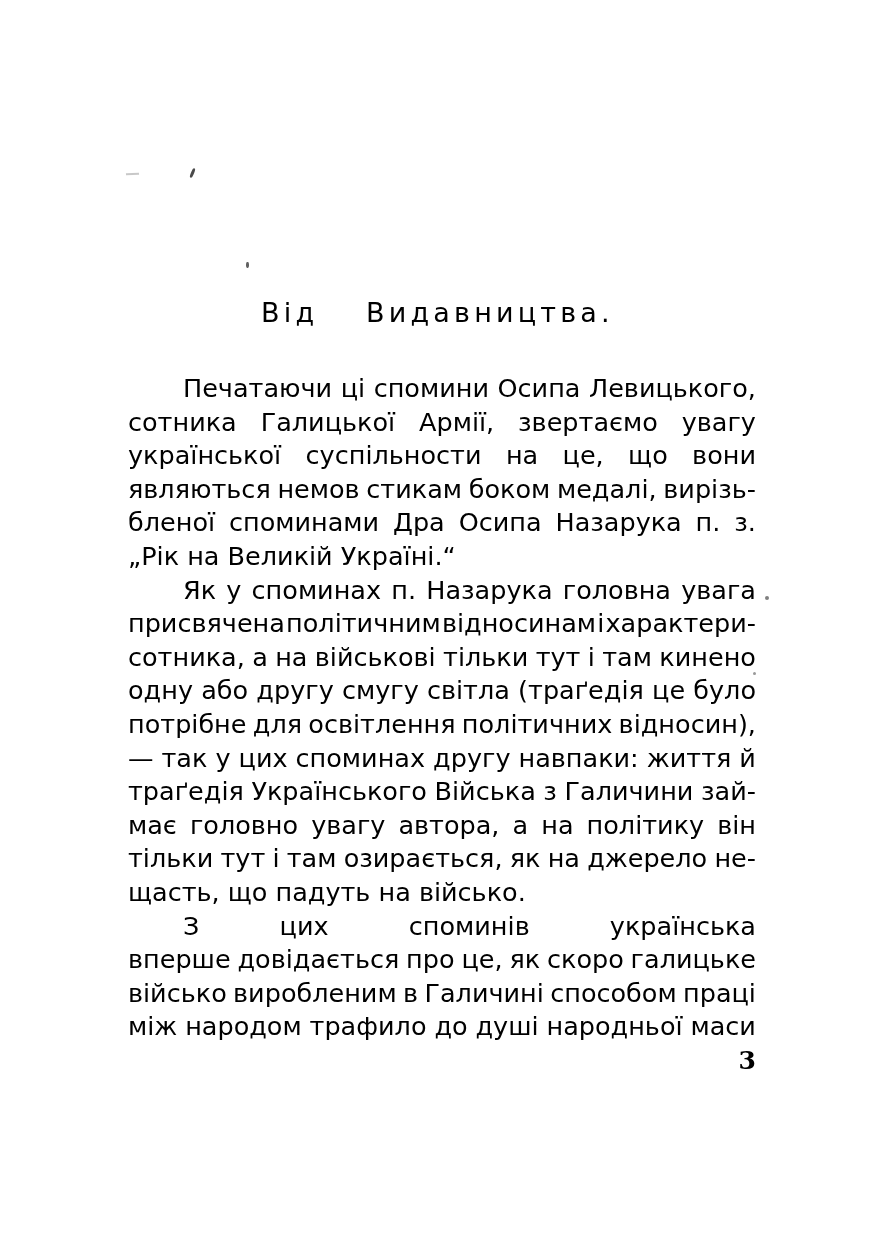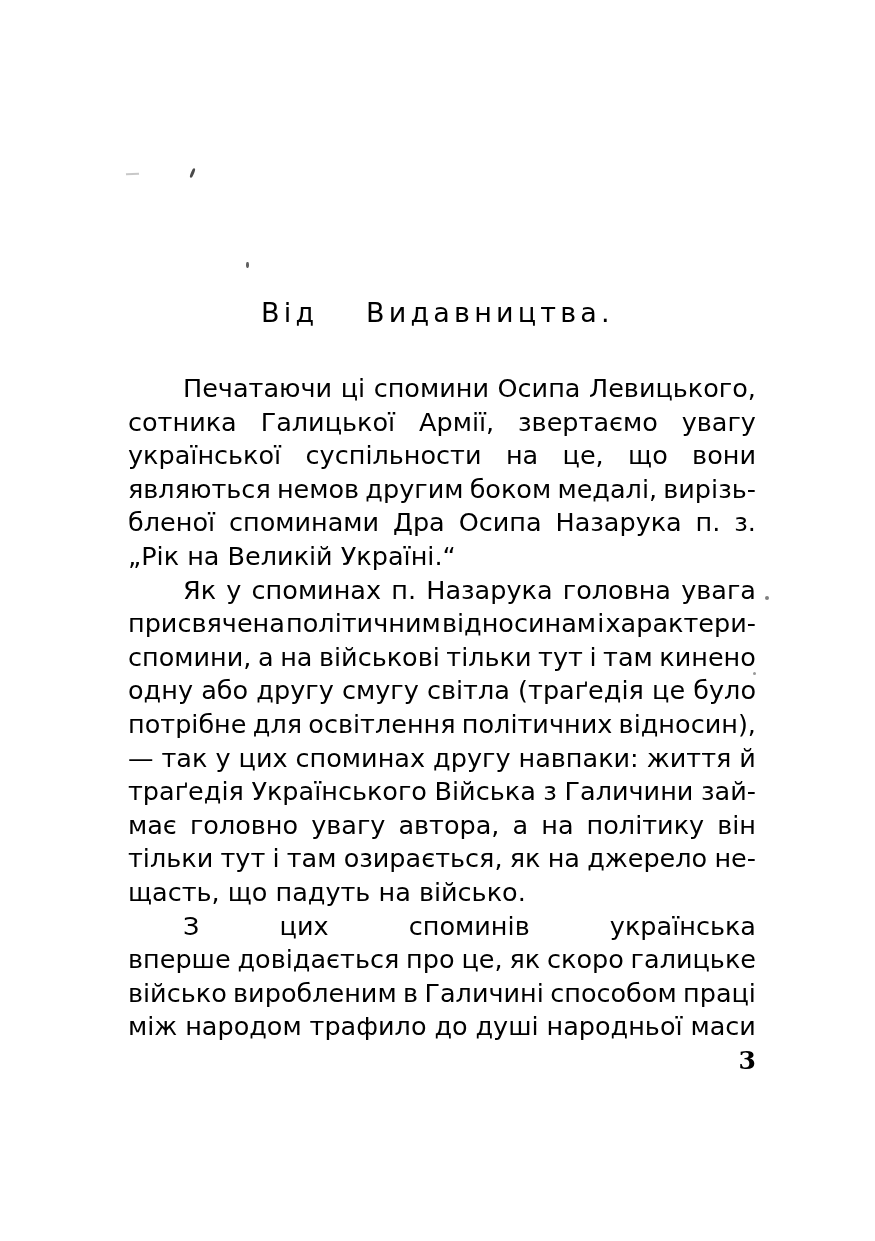--- a/index.html
+++ b/index.html
@@ -113,28 +113,28 @@
   <div class="speckle speck-f"></div>
 
   <div class="heading">Від  Видавництва.</div>
 
   <div class="body-block">
     <div id="paragraphs-root">
         <div>
           <div class="para-line jt indent"><span>Печатаючи</span><span>ці</span><span>спомини</span><span>Осипа</span><span>Левицького,</span></div>
           <div class="para-line jt"><span>сотника</span><span>Галицької</span><span>Армії,</span><span>звертаємо</span><span>увагу</span></div>
           <div class="para-line jt"><span>української</span><span>суспільности</span><span>на</span><span>це,</span><span>що</span><span>вони</span></div>
-          <div class="para-line jt"><span>являються</span><span>немов</span><span>другим</span><span>боком</span><span>медалі,</span><span>вирізь-</span></div>
+          <div class="para-line jt"><span>являються</span><span>немов</span><span>стикам</span><span>боком</span><span>медалі,</span><span>вирізь-</span></div>
           <div class="para-line jt"><span>бленої</span><span>споминами</span><span>Дра</span><span>Осипа</span><span>Назарука</span><span>п.</span><span>з.</span></div>
           <div class="para-line j">„Рік на Великій Україні.“</div>
         </div>
         <div>
           <div class="para-line jt indent"><span>Як</span><span>у</span><span>споминах</span><span>п.</span><span>Назарука</span><span>головна</span><span>увага</span></div>
           <div class="para-line jt"><span>присвячена</span><span>політичним</span><span>відносинам</span><span>і</span><span>характери-</span></div>
-          <div class="para-line jt"><span>спомини,</span><span>а</span><span>на</span><span>військові</span><span>тільки</span><span>тут</span><span>і</span><span>там</span><span>кинено</span></div>
+          <div class="para-line jt"><span>сотника,</span><span>а</span><span>на</span><span>військові</span><span>тільки</span><span>тут</span><span>і</span><span>там</span><span>кинено</span></div>
           <div class="para-line jt"><span>одну</span><span>або</span><span>другу</span><span>смугу</span><span>світла</span><span>(траґедія</span><span>це</span><span>було</span></div>
           <div class="para-line jt"><span>потрібне</span><span>для</span><span>освітлення</span><span>політичних</span><span>відносин),</span></div>
           <div class="para-line jt"><span>—</span><span>так</span><span>у</span><span>цих</span><span>споминах</span><span>другу</span><span>навпаки:</span><span>життя</span><span>й</span></div>
           <div class="para-line jt"><span>траґедія</span><span>Українського</span><span>Війська</span><span>з</span><span>Галичини</span><span>зай-</span></div>
           <div class="para-line jt"><span>має</span><span>головно</span><span>увагу</span><span>автора,</span><span>а</span><span>на</span><span>політику</span><span>він</span></div>
           <div class="para-line jt"><span>тільки</span><span>тут</span><span>і</span><span>там</span><span>озирається,</span><span>як</span><span>на</span><span>джерело</span><span>не-</span></div>
           <div class="para-line j">щасть, що падуть на військо.</div>
         </div>
         <div>
           <div class="para-line jt indent"><span>З</span><span>цих</span><span>споминів</span><span>українська</span></div>

